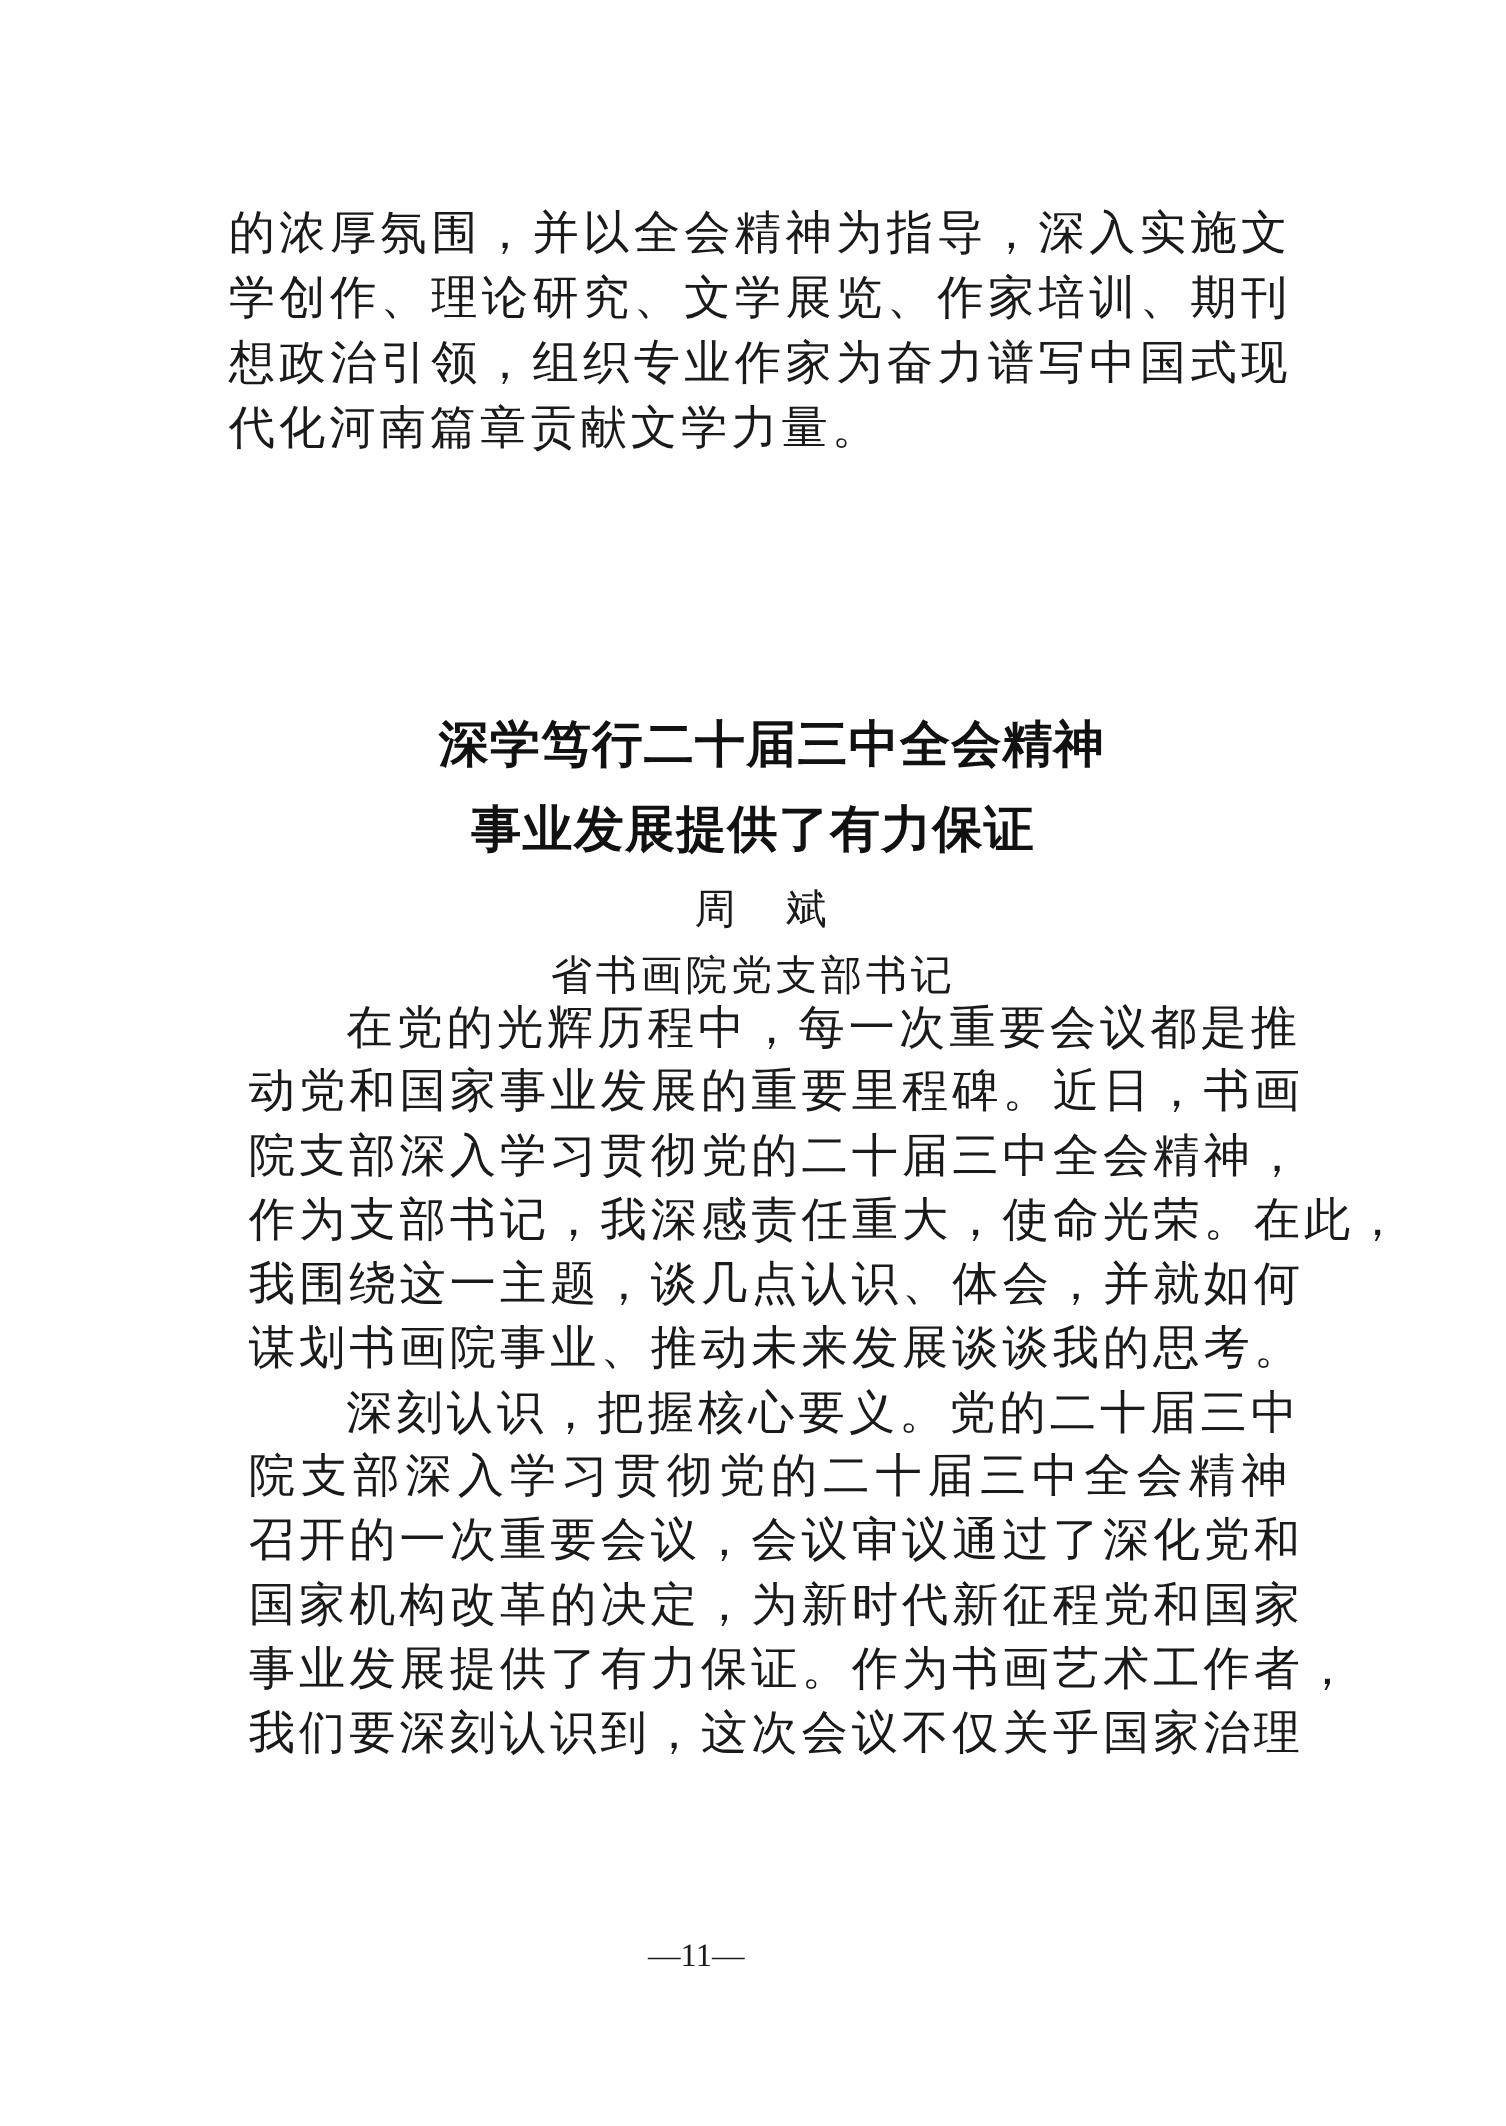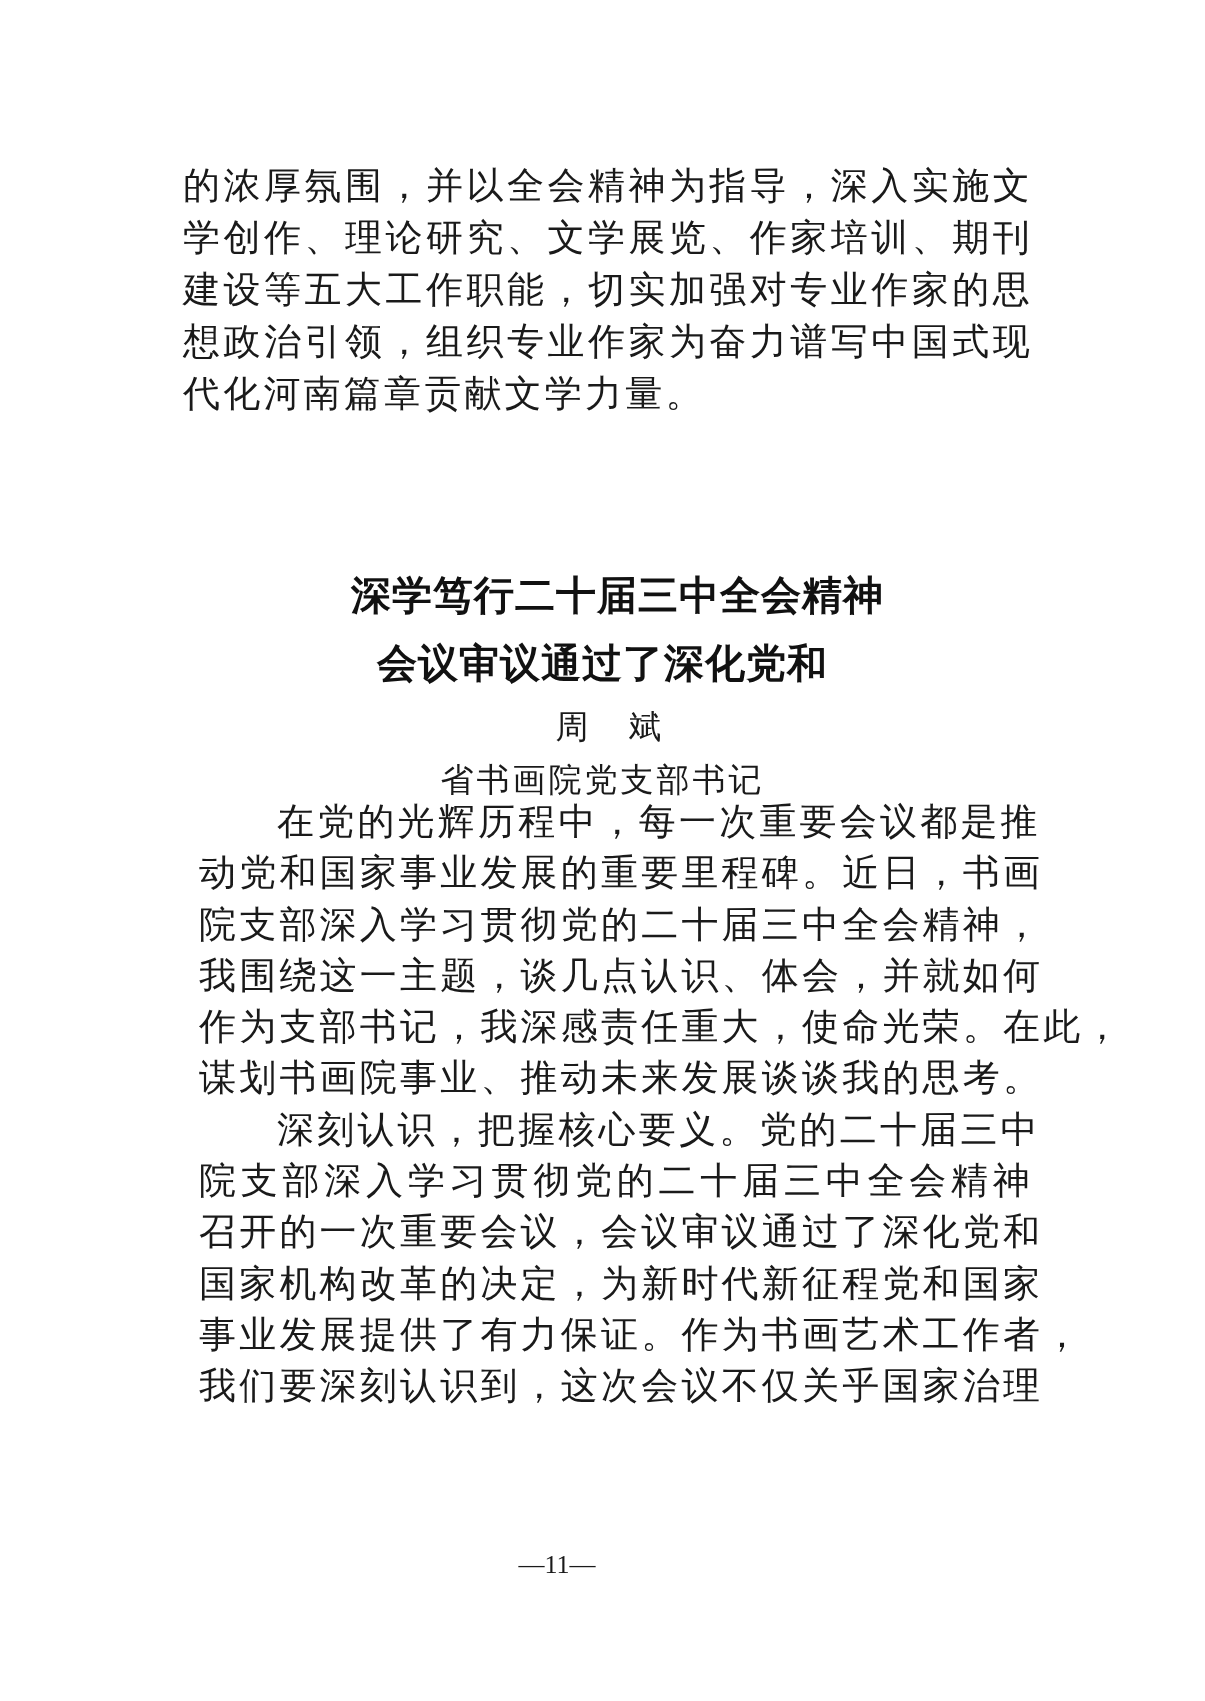--- a/index.html
+++ b/index.html
@@ -81,37 +81,36 @@
     }
   </style>
 </head>
 <body>
 
 <div class="page">
 
   <div class="textblock" id="intro">
     <span class="line">的浓厚氛围，并以全会精神为指导，深入实施文</span>
     <span class="line">学创作、理论研究、文学展览、作家培训、期刊</span>
-    <span class="line">建设等五大工作职能，切实加强对专业作家的思</span>
     <span class="line">想政治引领，组织专业作家为奋力谱写中国式现</span>
     <span class="line last">代化河南篇章贡献文学力量。</span>
   </div>
 
   <div class="title" id="title1">深学笃行二十届三中全会精神</div>
-  <div class="title" id="title2">会议审议通过了深化党和</div>
+  <div class="title" id="title2">事业发展提供了有力保证</div>
 
   <div class="byline" id="author">周斌</div>
   <div class="byline" id="affiliation">省书画院党支部书记</div>
 
   <div class="textblock" id="body">
     <span class="line indent">在党的光辉历程中，每一次重要会议都是推</span>
     <span class="line">动党和国家事业发展的重要里程碑。近日，书画</span>
     <span class="line">院支部深入学习贯彻党的二十届三中全会精神，</span>
+    <span class="line">作为支部书记，我深感责任重大，使命光荣。在此，</span>
     <span class="line">我围绕这一主题，谈几点认识、体会，并就如何</span>
-    <span class="line">作为支部书记，我深感责任重大，使命光荣。在此，</span>
     <span class="line last">谋划书画院事业、推动未来发展谈谈我的思考。</span>
     <span class="line indent">深刻认识，把握核心要义。党的二十届三中</span>
     <span class="line">院支部深入学习贯彻党的二十届三中全会精神</span>
     <span class="line">召开的一次重要会议，会议审议通过了深化党和</span>
     <span class="line">国家机构改革的决定，为新时代新征程党和国家</span>
     <span class="line">事业发展提供了有力保证。作为书画艺术工作者，</span>
     <span class="line">我们要深刻认识到，这次会议不仅关乎国家治理</span>
   </div>
 
   <div class="page-number">—11—</div>

